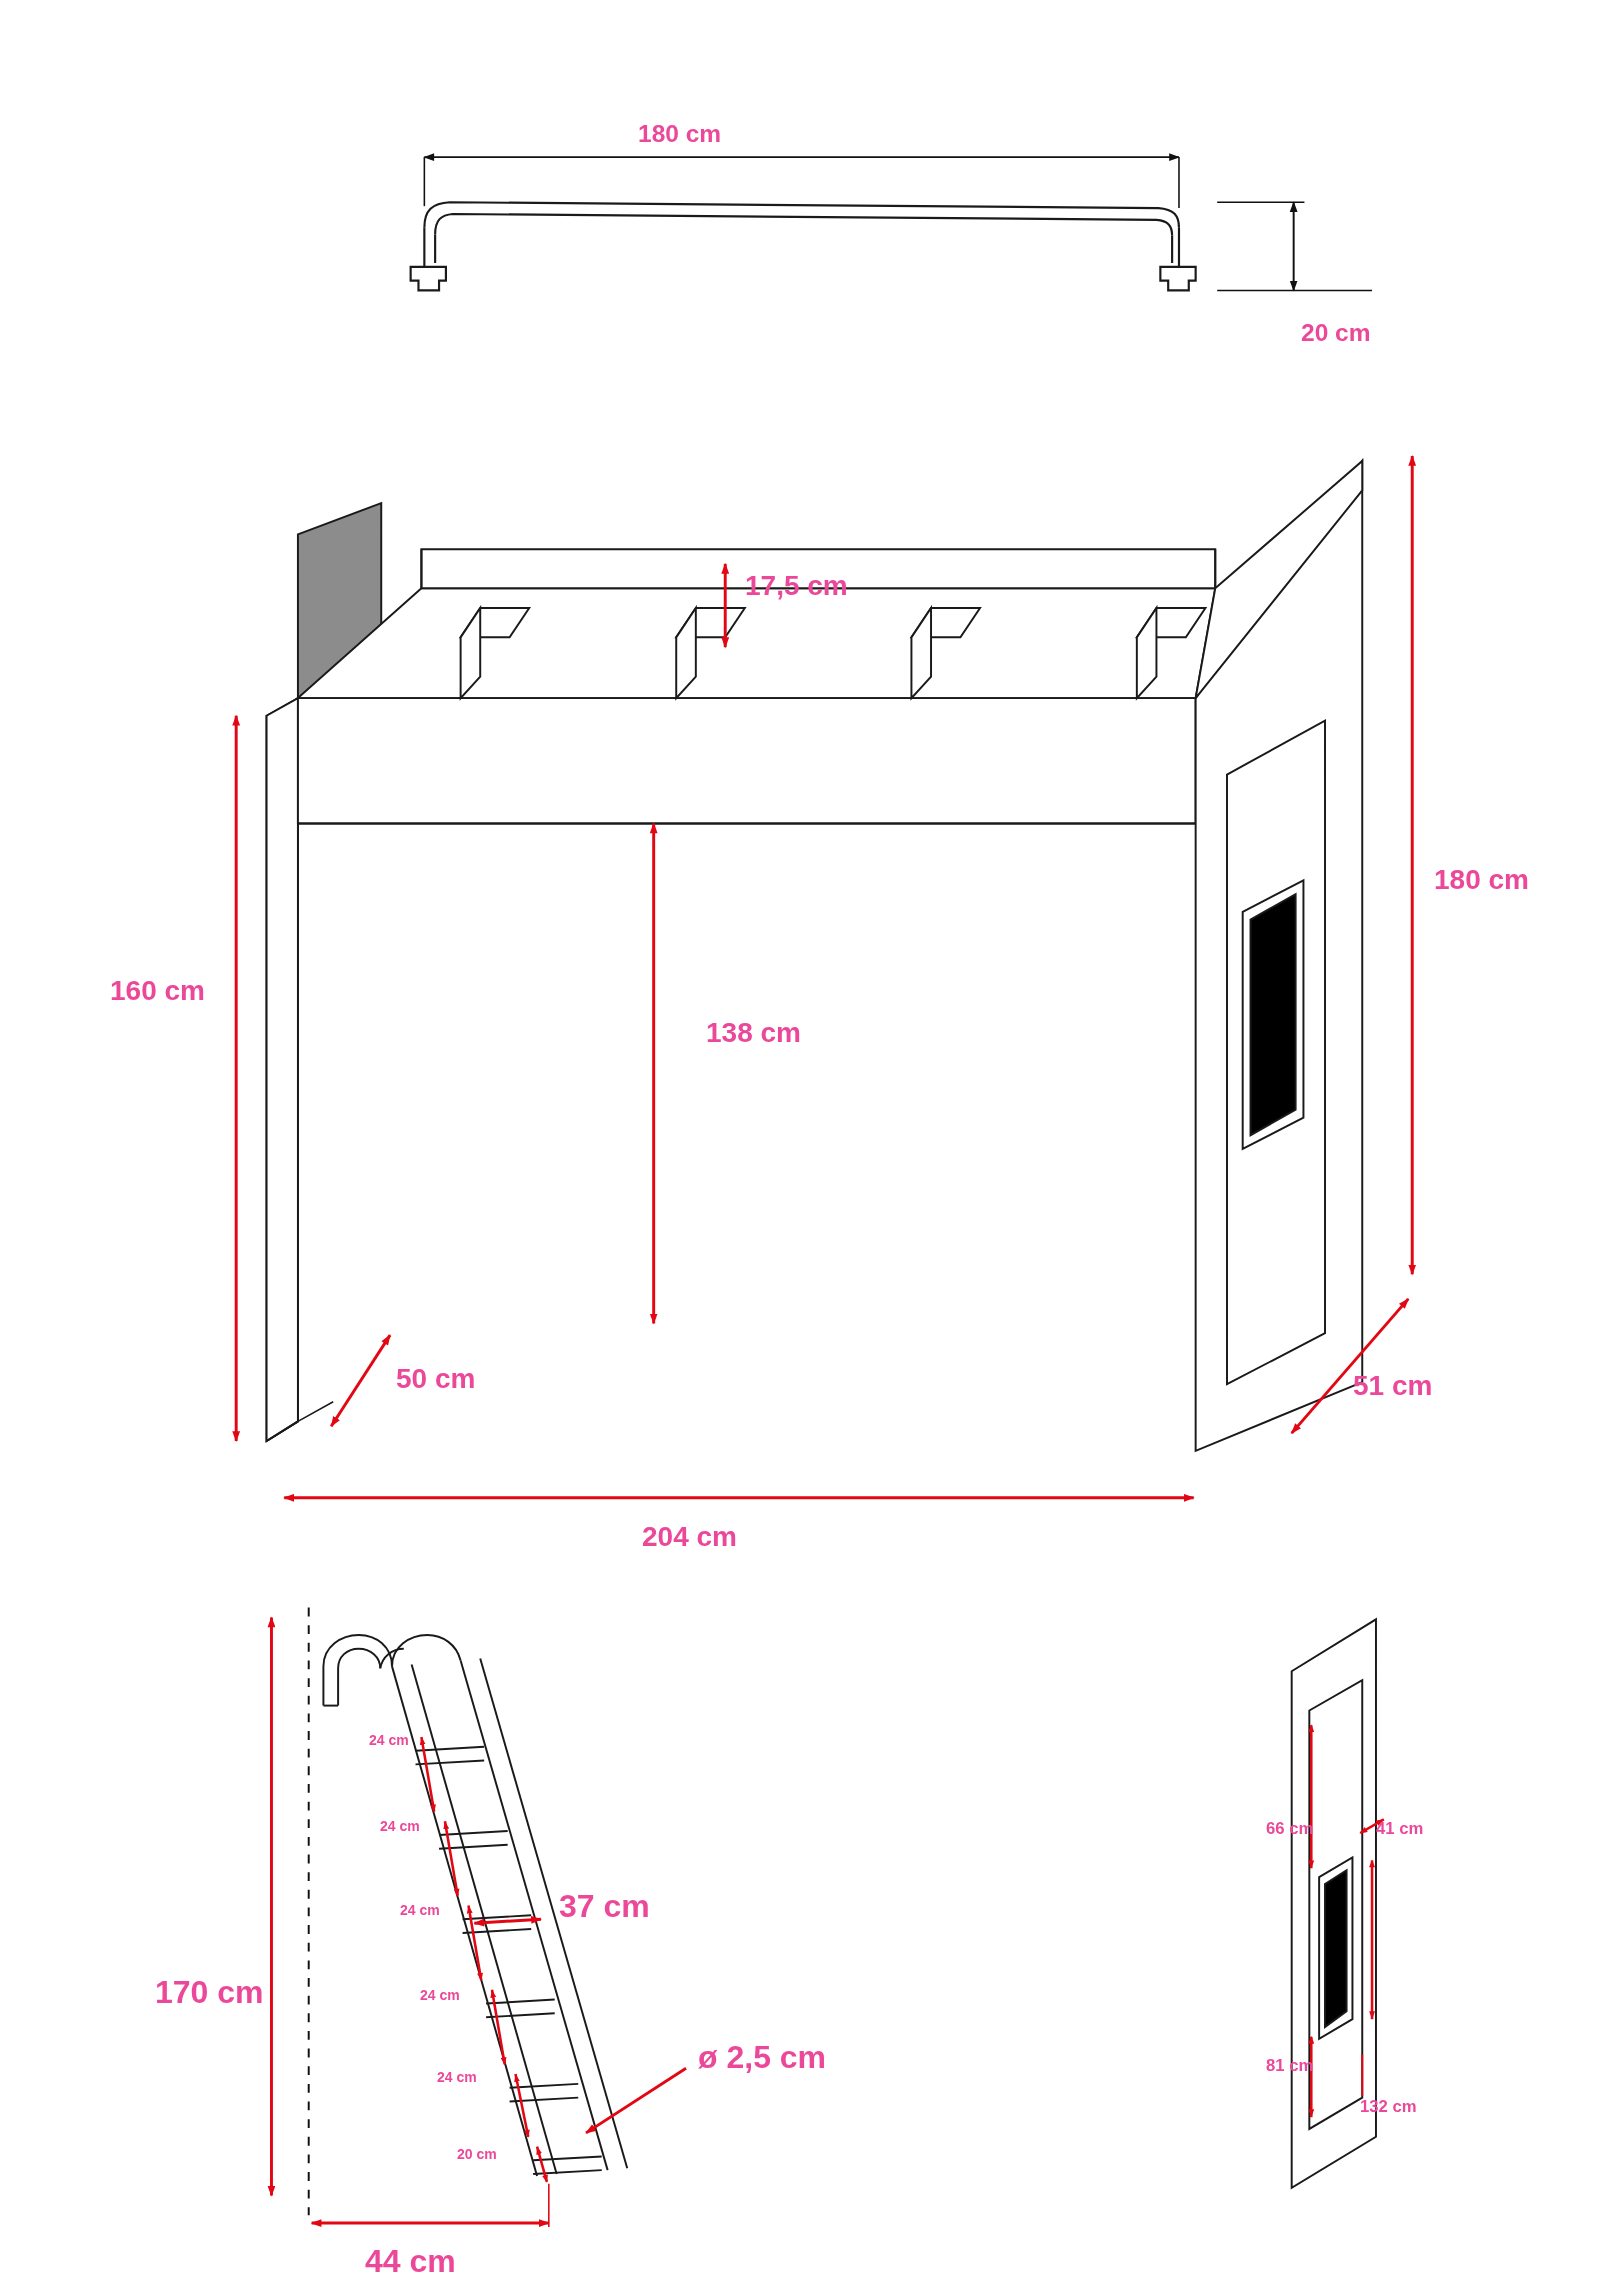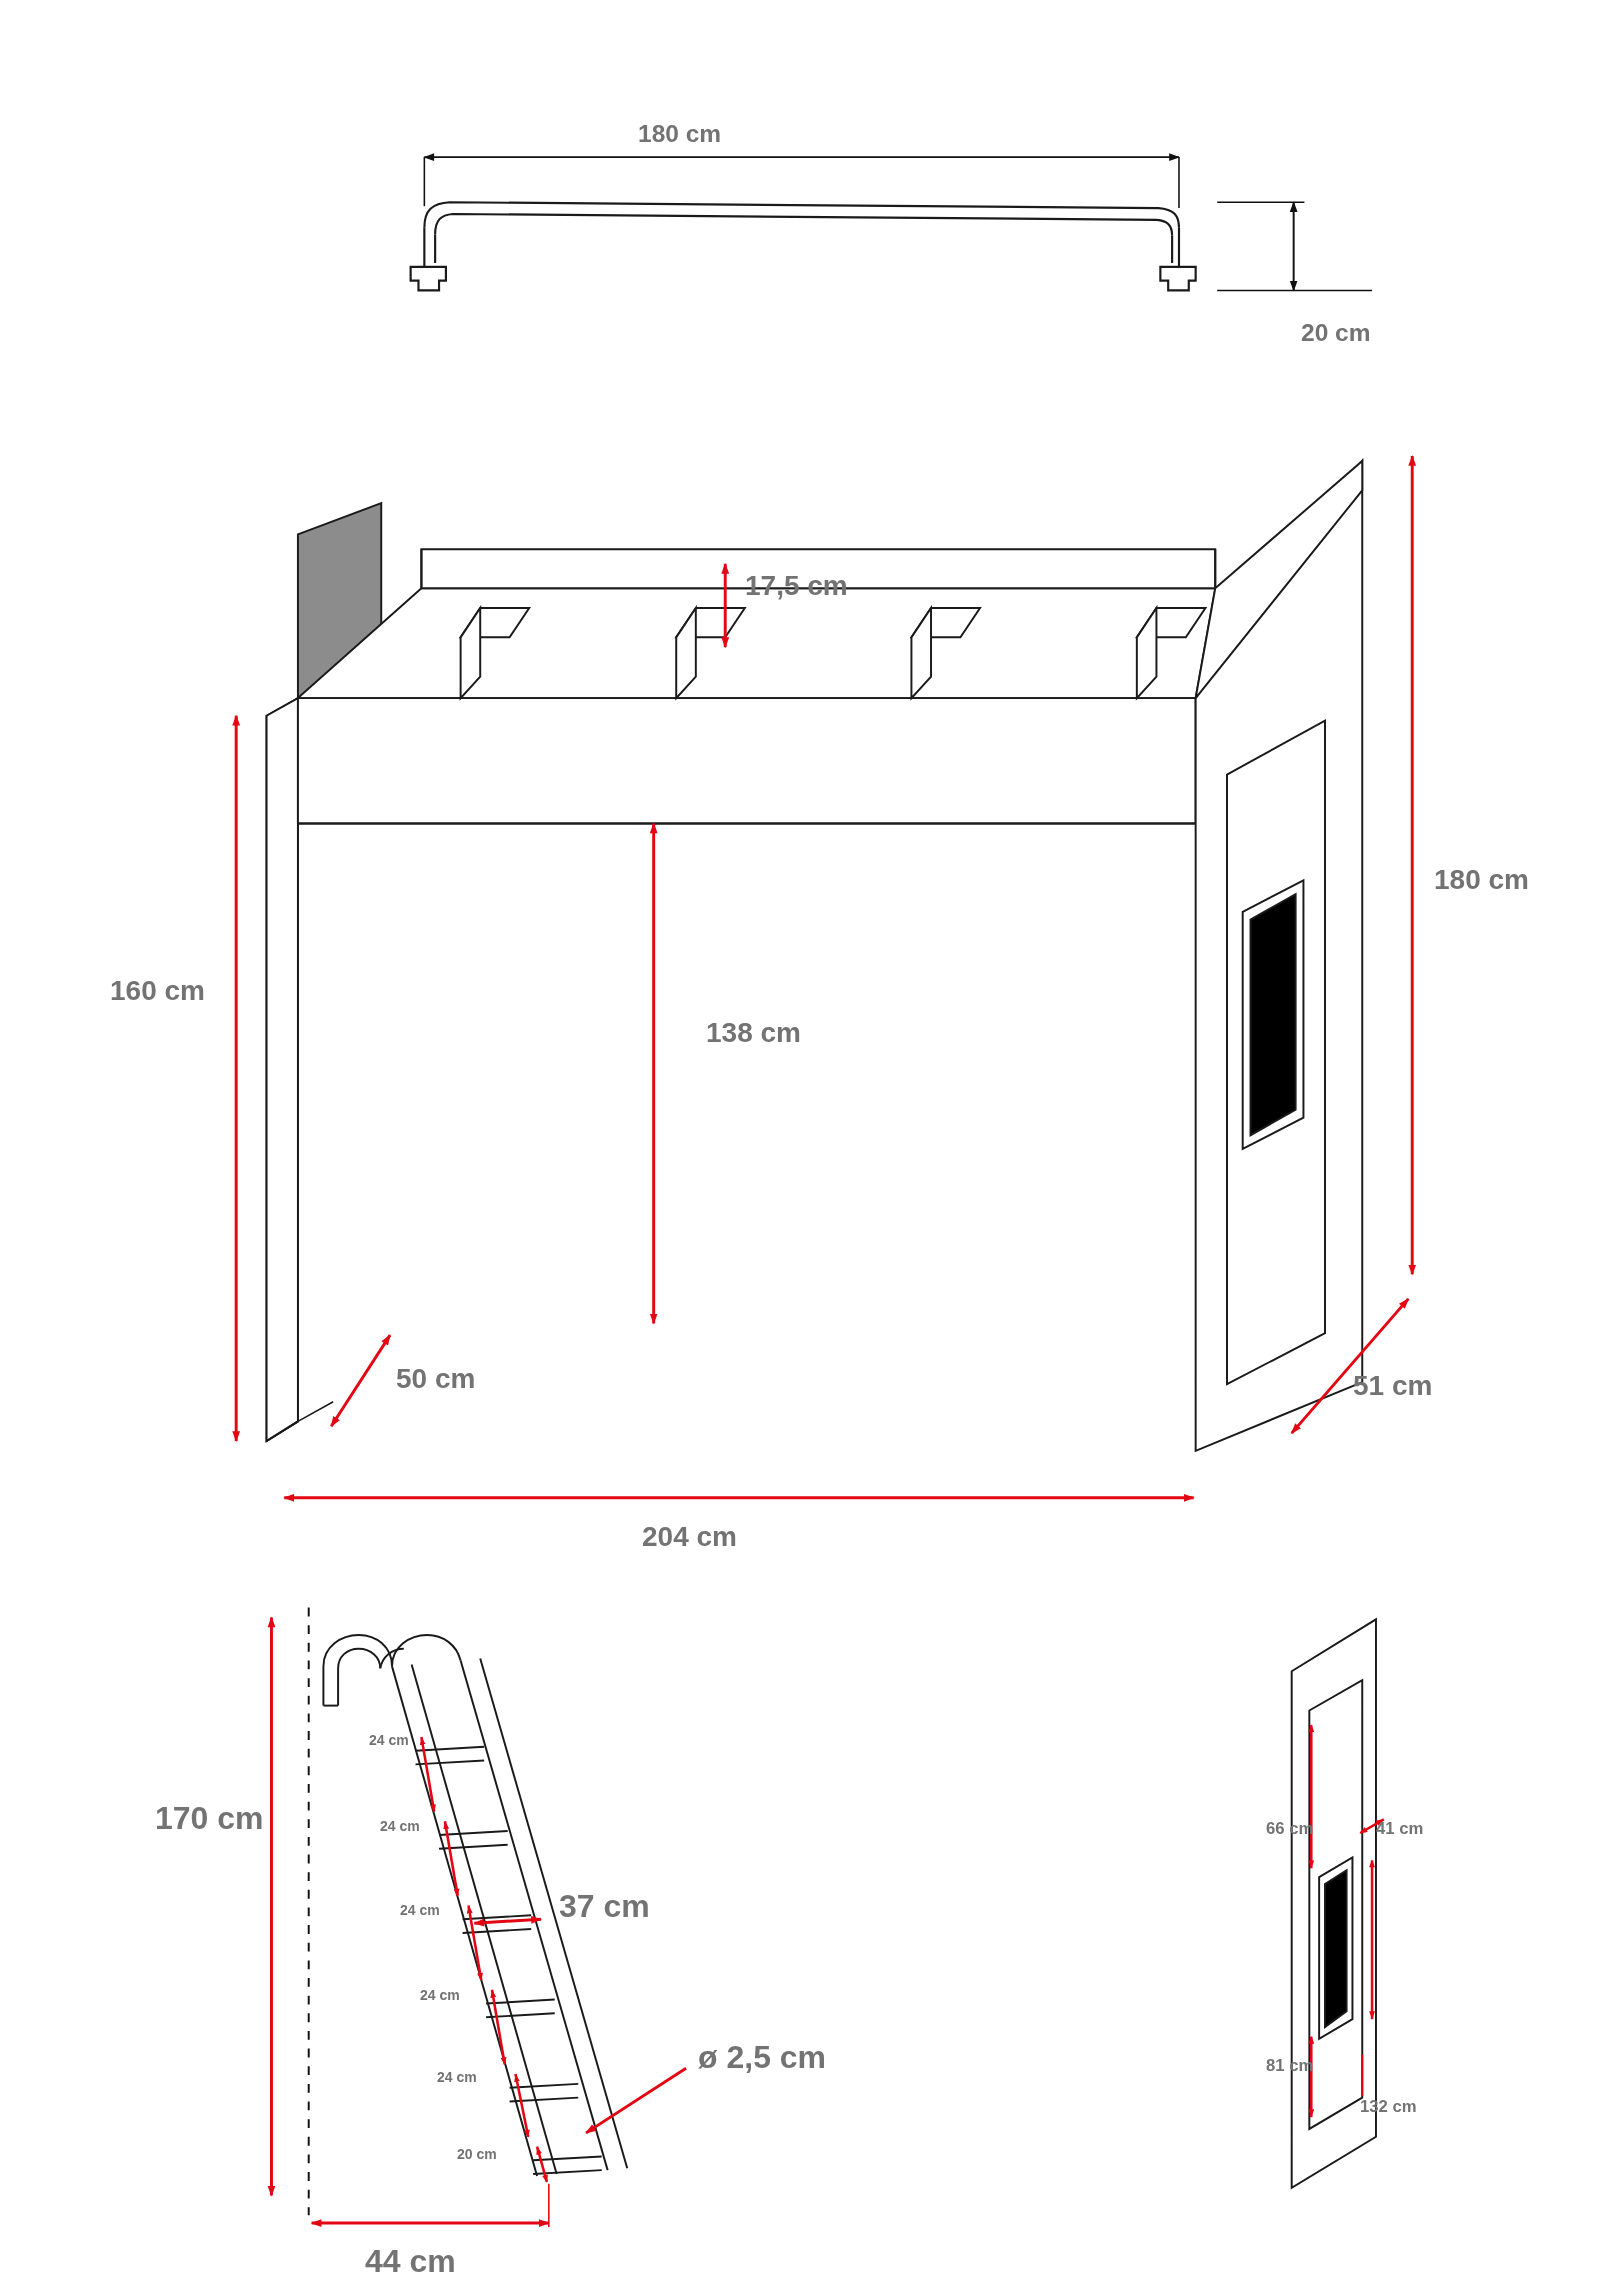--- a/index.html
+++ b/index.html
@@ -19,21 +19,21 @@
   }
   svg.layer {
     position: absolute;
     left: 0;
     top: 0;
     width: 1620px;
     height: 2291px;
   }
   .dim-label {
     position: absolute;
-    color: #737373;
+    color: #ec4899;
     font-weight: bold;
     white-space: nowrap;
     line-height: 1;
   }
   .dim-xl { font-size: 28px; }
   .dim-lg { font-size: 32px; }
   .dim-md { font-size: 24.5px; }
   .dim-sm { font-size: 14px; }
   .dim-xs { font-size: 16.7px; }
 </style>
@@ -229,21 +229,21 @@
   <div class="dim-label dim-md" style="left:1301px; top:321px;">20 cm</div>
 
   <div class="dim-label dim-xl" style="left:745px; top:572px;">17,5 cm</div>
   <div class="dim-label dim-xl" style="left:1434px; top:866px;">180 cm</div>
   <div class="dim-label dim-xl" style="left:110px; top:977px;">160 cm</div>
   <div class="dim-label dim-xl" style="left:706px; top:1019px;">138 cm</div>
   <div class="dim-label dim-xl" style="left:396px; top:1365px;">50 cm</div>
   <div class="dim-label dim-xl" style="left:1353px; top:1372px;">51 cm</div>
   <div class="dim-label dim-xl" style="left:642px; top:1523px;">204 cm</div>
 
-  <div class="dim-label dim-lg" style="left:155px; top:1802px;">170 cm</div>
+  <div class="dim-label dim-lg" style="left:155px; top:1976px;">170 cm</div>
   <div class="dim-label dim-sm" style="left:369px; top:1733px;">24 cm</div>
   <div class="dim-label dim-sm" style="left:380px; top:1819px;">24 cm</div>
   <div class="dim-label dim-sm" style="left:400px; top:1903px;">24 cm</div>
   <div class="dim-label dim-sm" style="left:420px; top:1988px;">24 cm</div>
   <div class="dim-label dim-sm" style="left:437px; top:2070px;">24 cm</div>
   <div class="dim-label dim-sm" style="left:457px; top:2147px;">20 cm</div>
   <div class="dim-label dim-lg" style="left:559px; top:1890px;">37 cm</div>
   <div class="dim-label dim-lg" style="left:698px; top:2041px;">ø 2,5 cm</div>
   <div class="dim-label dim-lg" style="left:365px; top:2245px;">44 cm</div>
 

